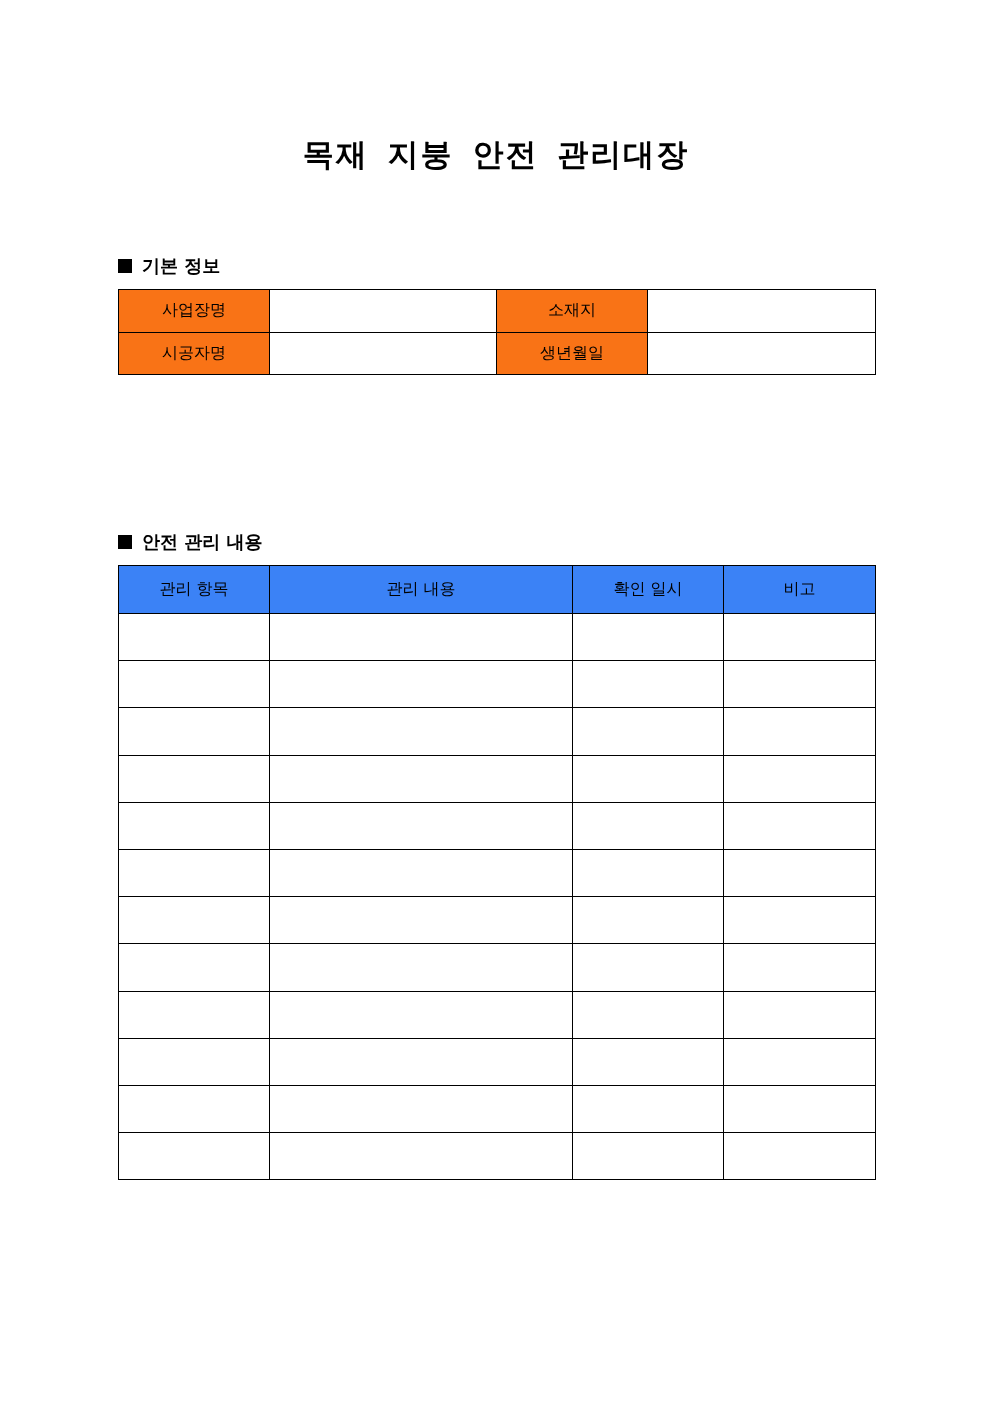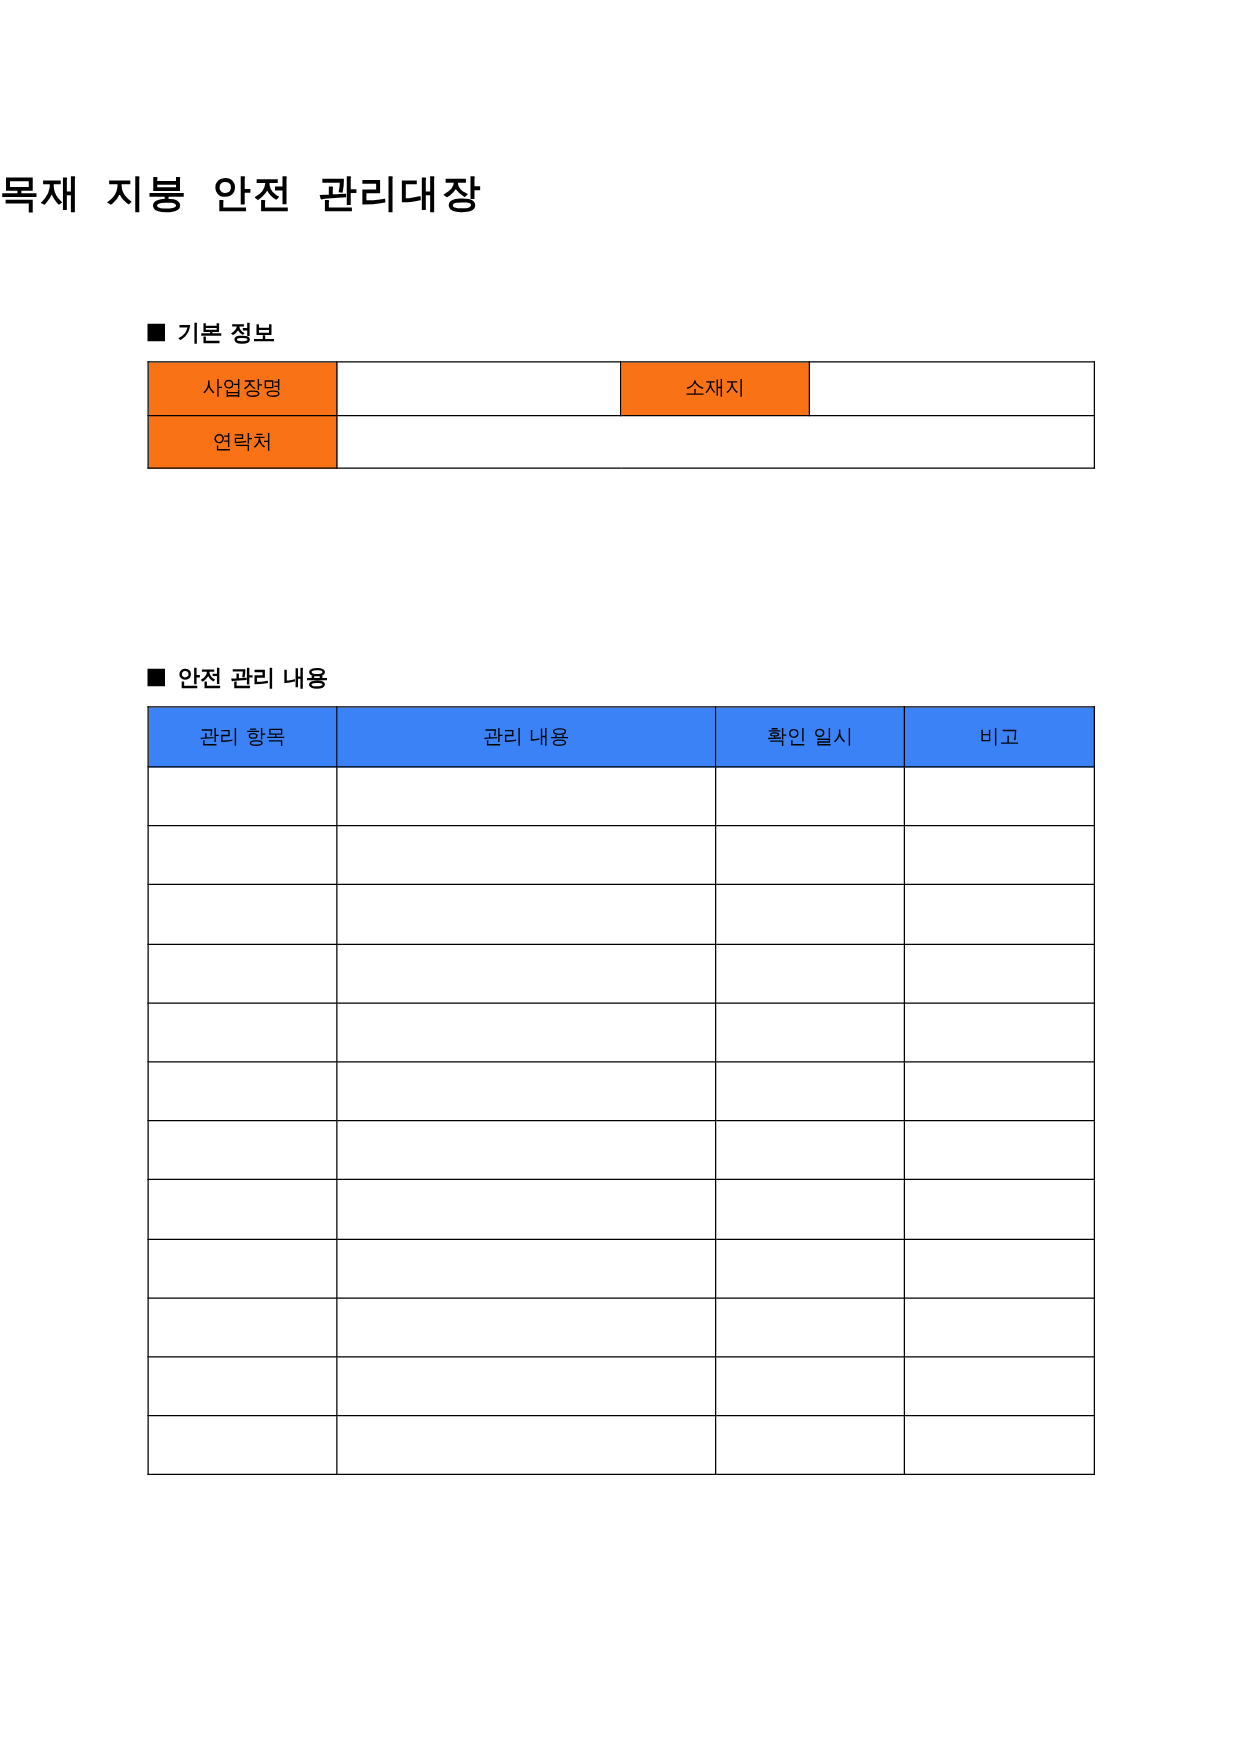--- a/index.html
+++ b/index.html
@@ -1,17 +1,17 @@
 <!DOCTYPE html>
 <html><head>
 <meta charset="utf-8">
 <style>
   html, body { margin:0; padding:0; background:#ffffff; }
   body { width:992px; height:1403px; position:relative; font-family:"DejaVu Sans", sans-serif; color:#000; }
-  .title { position:absolute; left:0; top:134px; width:992px; font-size:31px; font-weight:bold; letter-spacing:2px; word-spacing:6px; }
+  .title { position:absolute; left:0; top:134px; width:992px; text-align:center; font-size:31px; font-weight:bold; letter-spacing:2px; word-spacing:6px; }
   .section { position:absolute; left:118px; font-size:18px; font-weight:bold; }
   .section .sq { display:inline-block; width:14px; height:14px; background:#000; margin-right:10px; vertical-align:-1px; }
   table { position:absolute; left:118px; border-collapse:collapse; table-layout:fixed; }
   td, th { border:1px solid #000; padding:0; text-align:center; font-size:16px; font-weight:normal; }
   .lbl { background:#f97316; }
   #t1 { top:289px; width:757px; }
   #t1 td { height:41.5px; }
   #t2 { top:565px; width:757px; }
   #t2 th { height:47px; background:#3b82f6; }
   #t2 td { height:46.2px; }
@@ -33,22 +33,24 @@
       <col style="width:228px">
     </colgroup>
   <tbody>
       <tr>
     <td class="lbl">사업장명</td>
     <td></td>
     <td class="lbl">소재지</td>
     <td></td>
   </tr>
   <tr>
-    <td class="lbl">연락처</td>
-    <td colspan="3"></td>
+    <td class="lbl">시공자명</td>
+    <td></td>
+    <td class="lbl">생년월일</td>
+    <td></td>
   </tr>
 </tbody>
   </table>
 
 <div class="section" style="top:530px;">
   <span class="sq"></span><span>안전 관리 내용</span>
 </div>
 
 <table id="t2">
   <colgroup>

